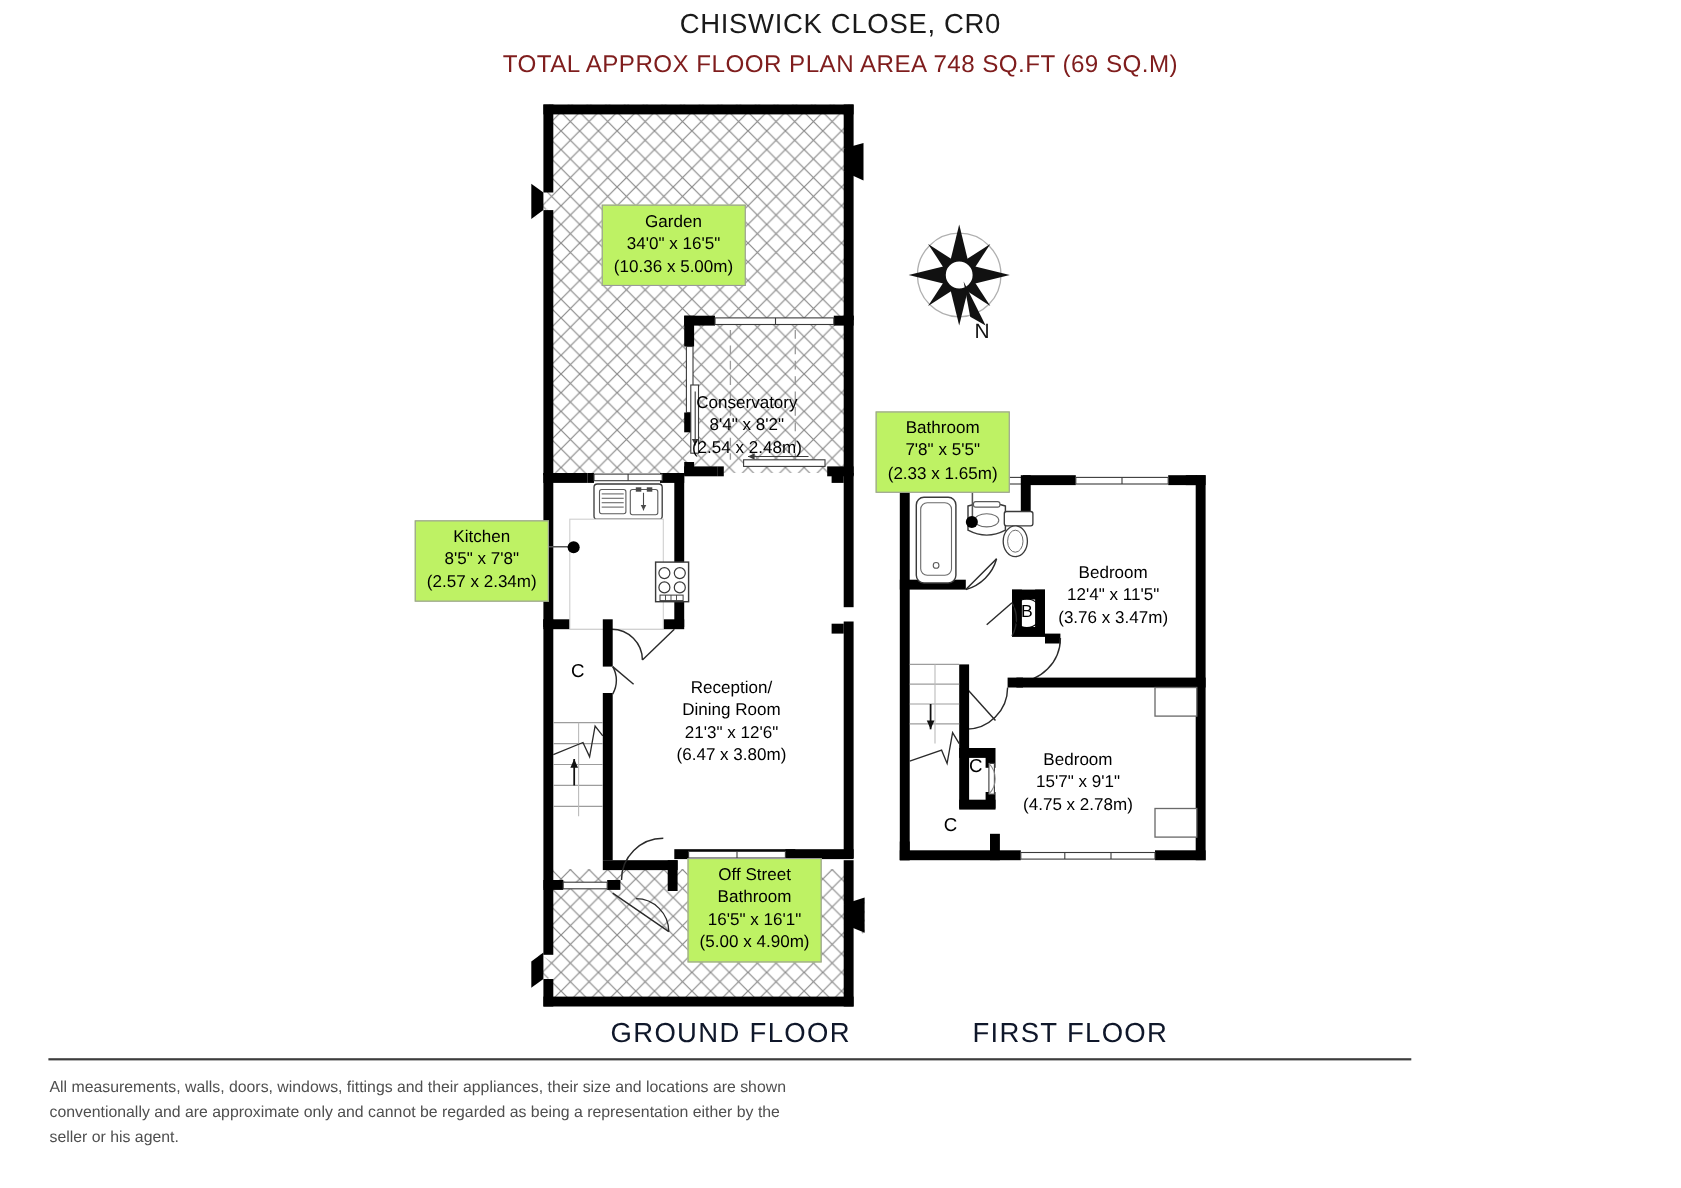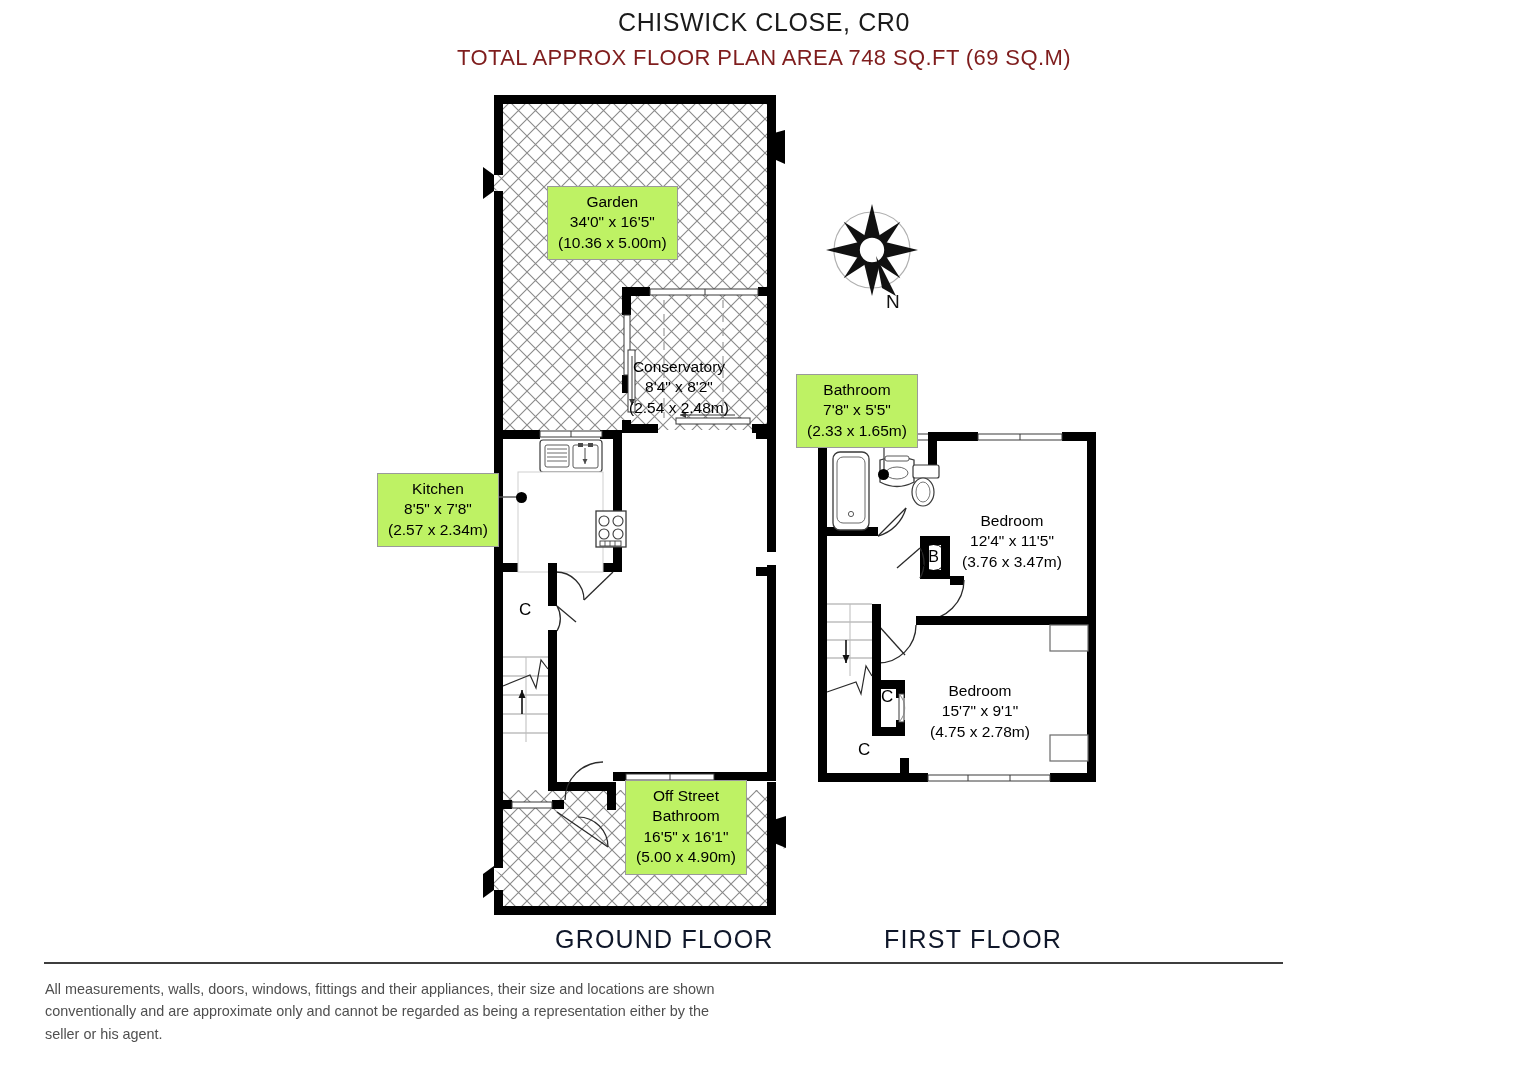--- a/index.html
+++ b/index.html
@@ -476,20 +476,26 @@
     <span class="ln">8'4" x 8'2"</span>
     <span class="ln">(2.54 x 2.48m)</span>
   </div>
 
   <div class="room-label boxed" style="left:377px; top:473px;">
     <span class="ln">Kitchen</span>
     <span class="ln">8'5" x 7'8"</span>
     <span class="ln">(2.57 x 2.34m)</span>
   </div>
 
+  <div class="room-label" style="left:615px; top:616px;">
+    <span class="ln">Reception/</span>
+    <span class="ln">Dining Room</span>
+    <span class="ln">21'3" x 12'6"</span>
+    <span class="ln">(6.47 x 3.80m)</span>
+  </div>
 
   <div class="room-label boxed" style="left:625px; top:780px;">
     <span class="ln">Off Street</span>
     <span class="ln">Bathroom</span>
     <span class="ln">16'5" x 16'1"</span>
     <span class="ln">(5.00 x 4.90m)</span>
   </div>
 
   <div class="room-label boxed" style="left:796px; top:374px;">
     <span class="ln">Bathroom</span>

